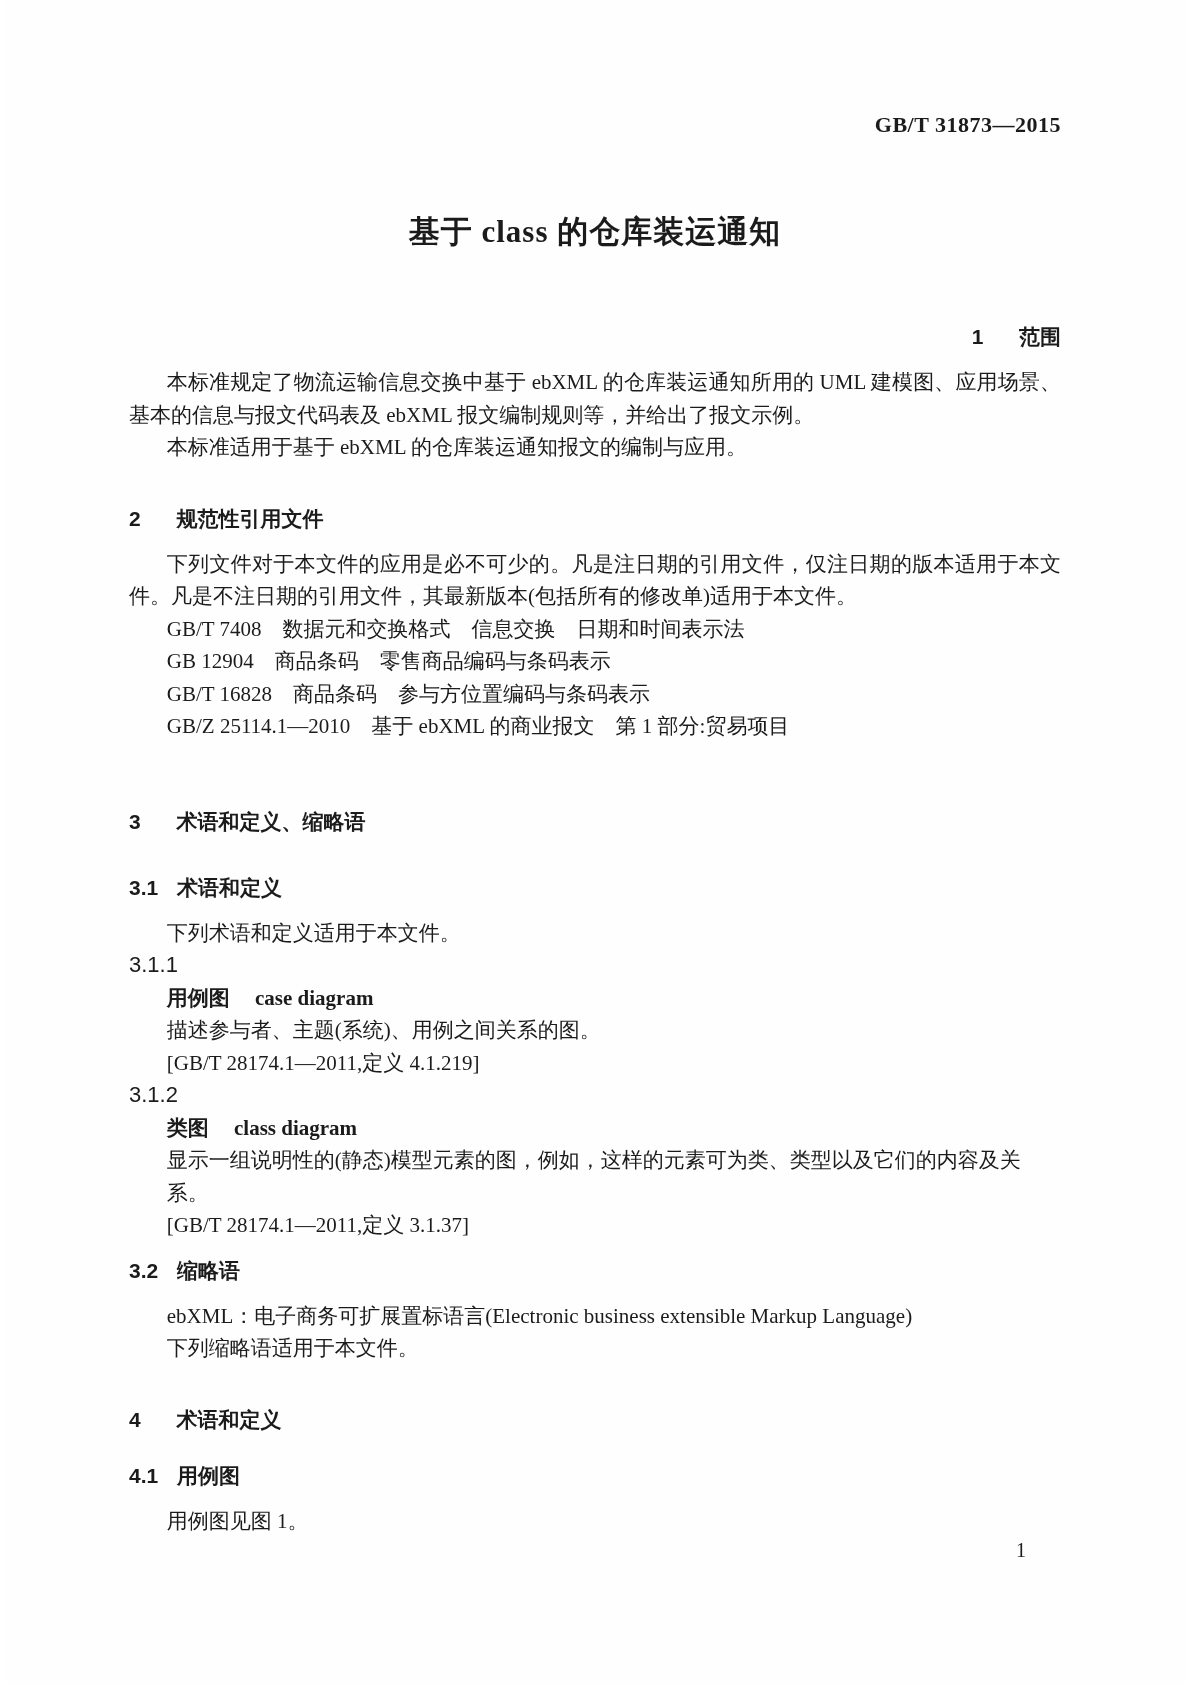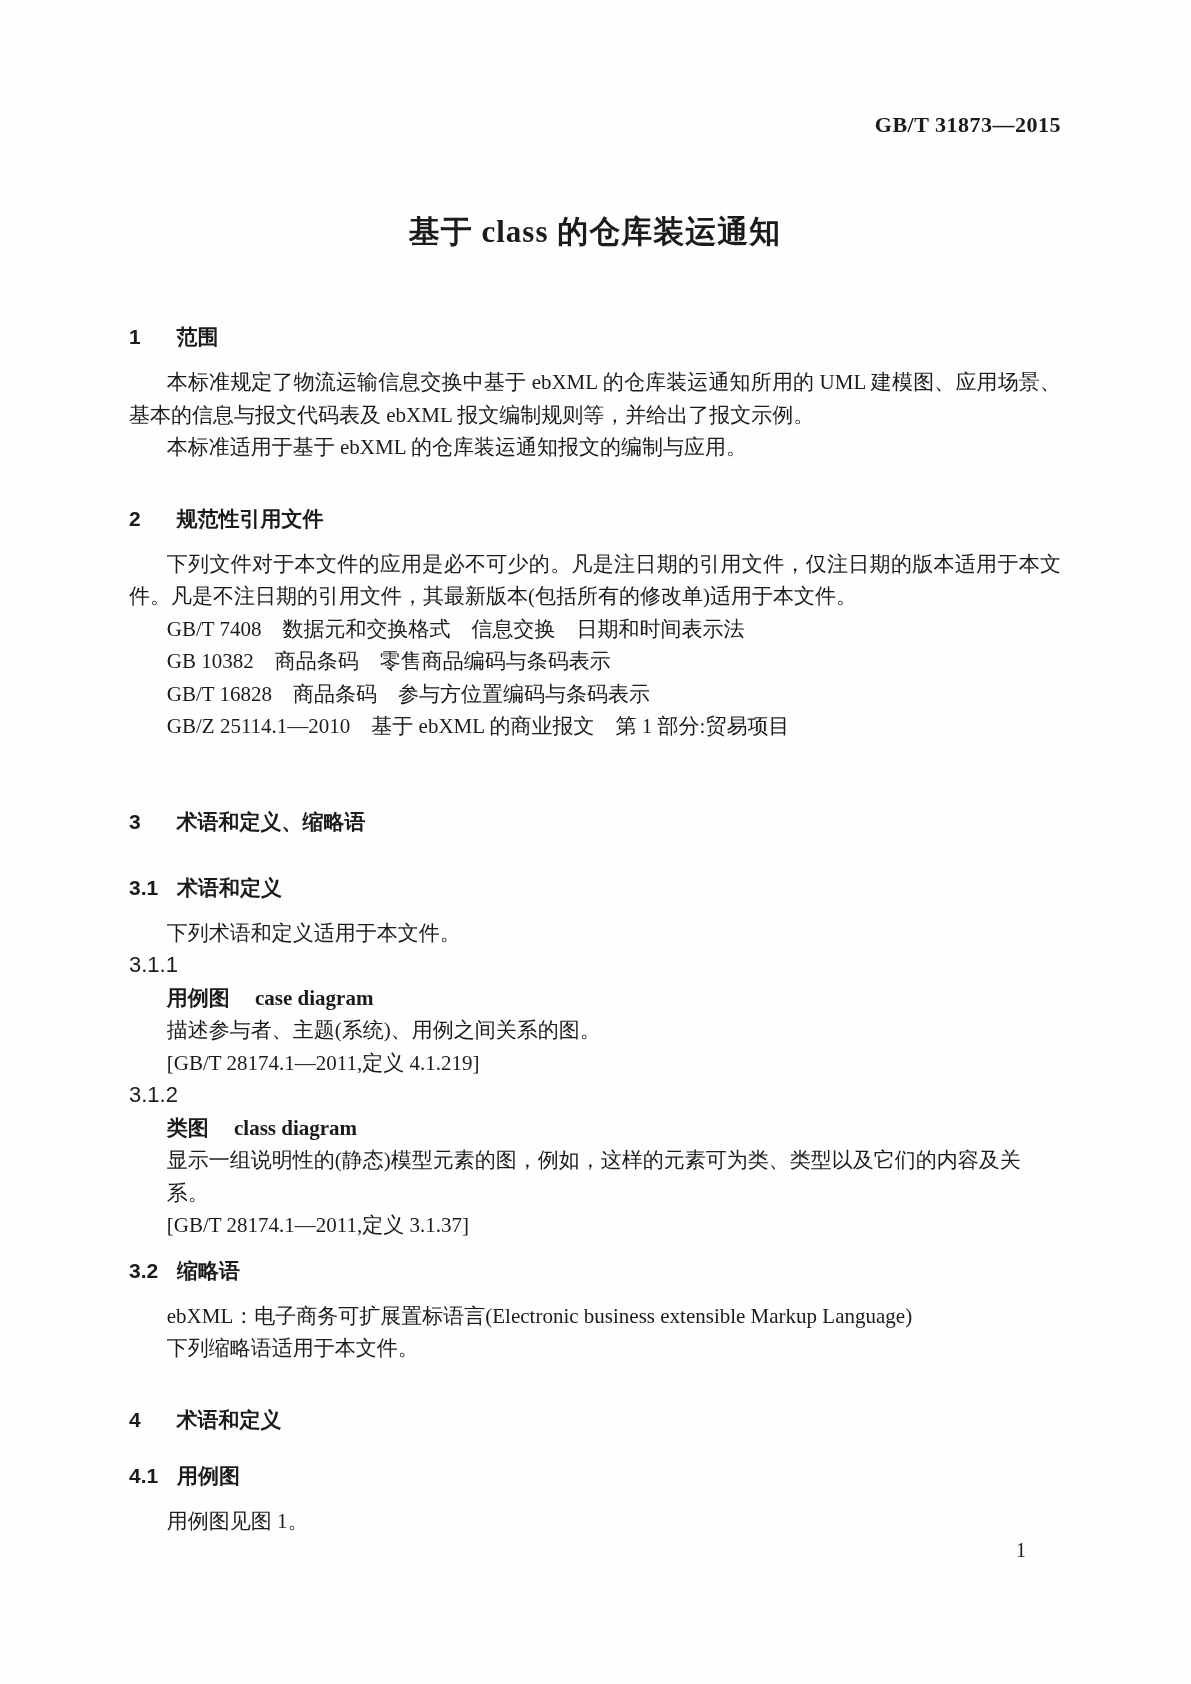--- a/index.html
+++ b/index.html
@@ -45,21 +45,21 @@
     font-family: "Liberation Sans", "DejaVu Sans", sans-serif;
     font-weight: bold;
     font-size: 21px;
     line-height: 30px;
   }
   .h-lv1 { margin-top: 40px; }
   .h-lv1 .num { margin-right: 1.7em; }
   .h-lv2 { margin-top: 36px; }
   .h-lv2 .num { margin-right: 0.9em; }
 
-  .h-scope   { margin-top: 68px; }
+  .h-scope   { margin-top: 68px; text-align: right; }
   .h-terms   { margin-top: 64px; }
   .h-sub32   { margin-top: 14px; }
   .h-over41  { margin-top: 26px; }
 
   p { margin: 0; }
   .para { margin-top: 14px; text-align: justify; }
   .indent { text-indent: 1.8em; }
 
   .ref-item { padding-left: 1.8em; }
 
@@ -109,21 +109,21 @@
     </div>
     <p class="para indent">本标准规定了物流运输信息交换中基于 ebXML 的仓库装运通知所用的 UML 建模图、应用场景、基本的信息与报文代码表及 ebXML 报文编制规则等，并给出了报文示例。</p>
     <p class="indent" style="text-align: justify;">本标准适用于基于 ebXML 的仓库装运通知报文的编制与应用。</p>
 
     <div class="h-lv1">
       <span class="num">2</span><span>规范性引用文件</span>
     </div>
     <p class="para indent">下列文件对于本文件的应用是必不可少的。凡是注日期的引用文件，仅注日期的版本适用于本文件。凡是不注日期的引用文件，其最新版本(包括所有的修改单)适用于本文件。</p>
     <div>
       <p class="ref-item">GB/T 7408　数据元和交换格式　信息交换　日期和时间表示法</p>
-      <p class="ref-item">GB 10382　商品条码　零售商品编码与条码表示</p>
+      <p class="ref-item">GB 12904　商品条码　零售商品编码与条码表示</p>
       <p class="ref-item">GB/T 16828　商品条码　参与方位置编码与条码表示</p>
       <p class="ref-item">GB/Z 25114.1—2010　基于 ebXML 的商业报文　第 1 部分:贸易项目</p>
     </div>
 
     <div class="h-lv1 h-terms">
       <span class="num">3</span><span>术语和定义、缩略语</span>
     </div>
 
     <div class="h-lv2">
       <span class="num">3.1</span><span>术语和定义</span>

